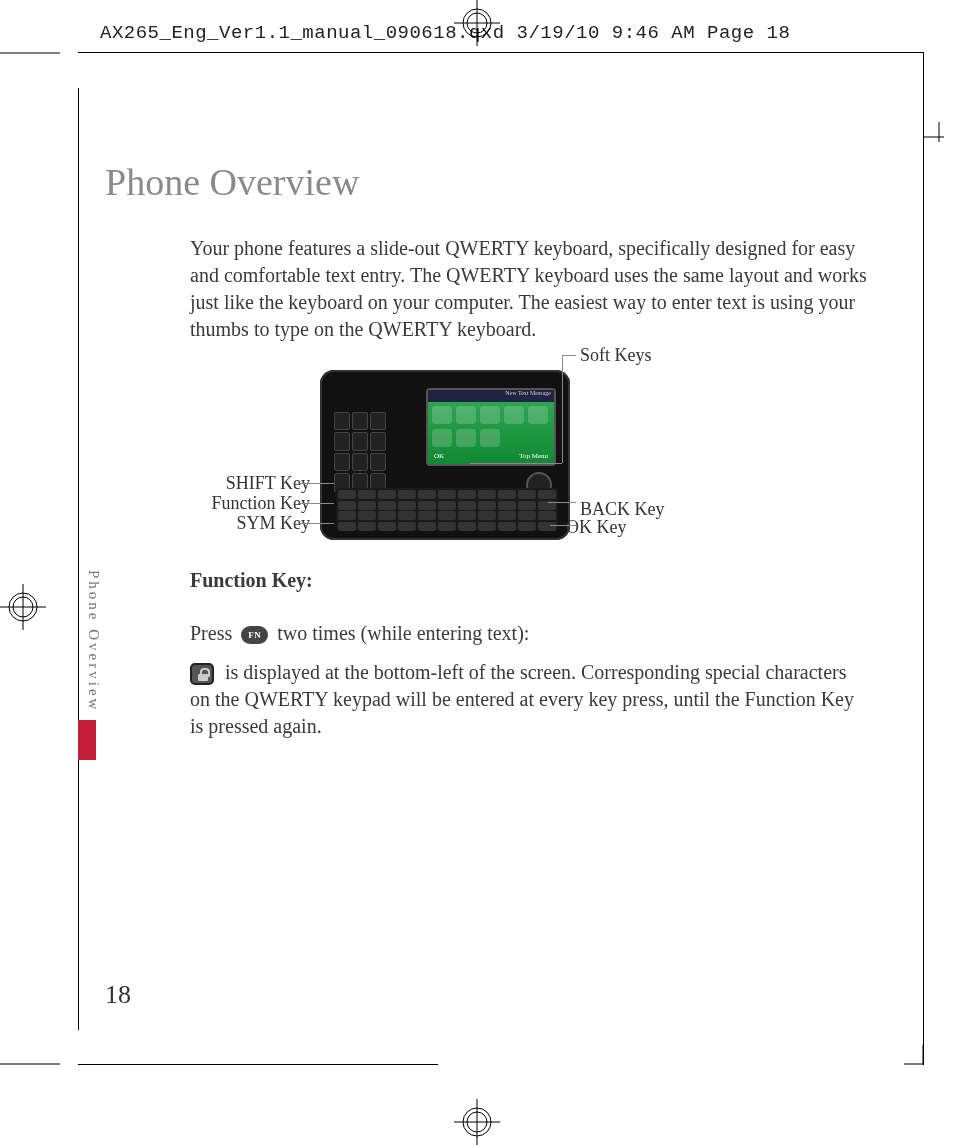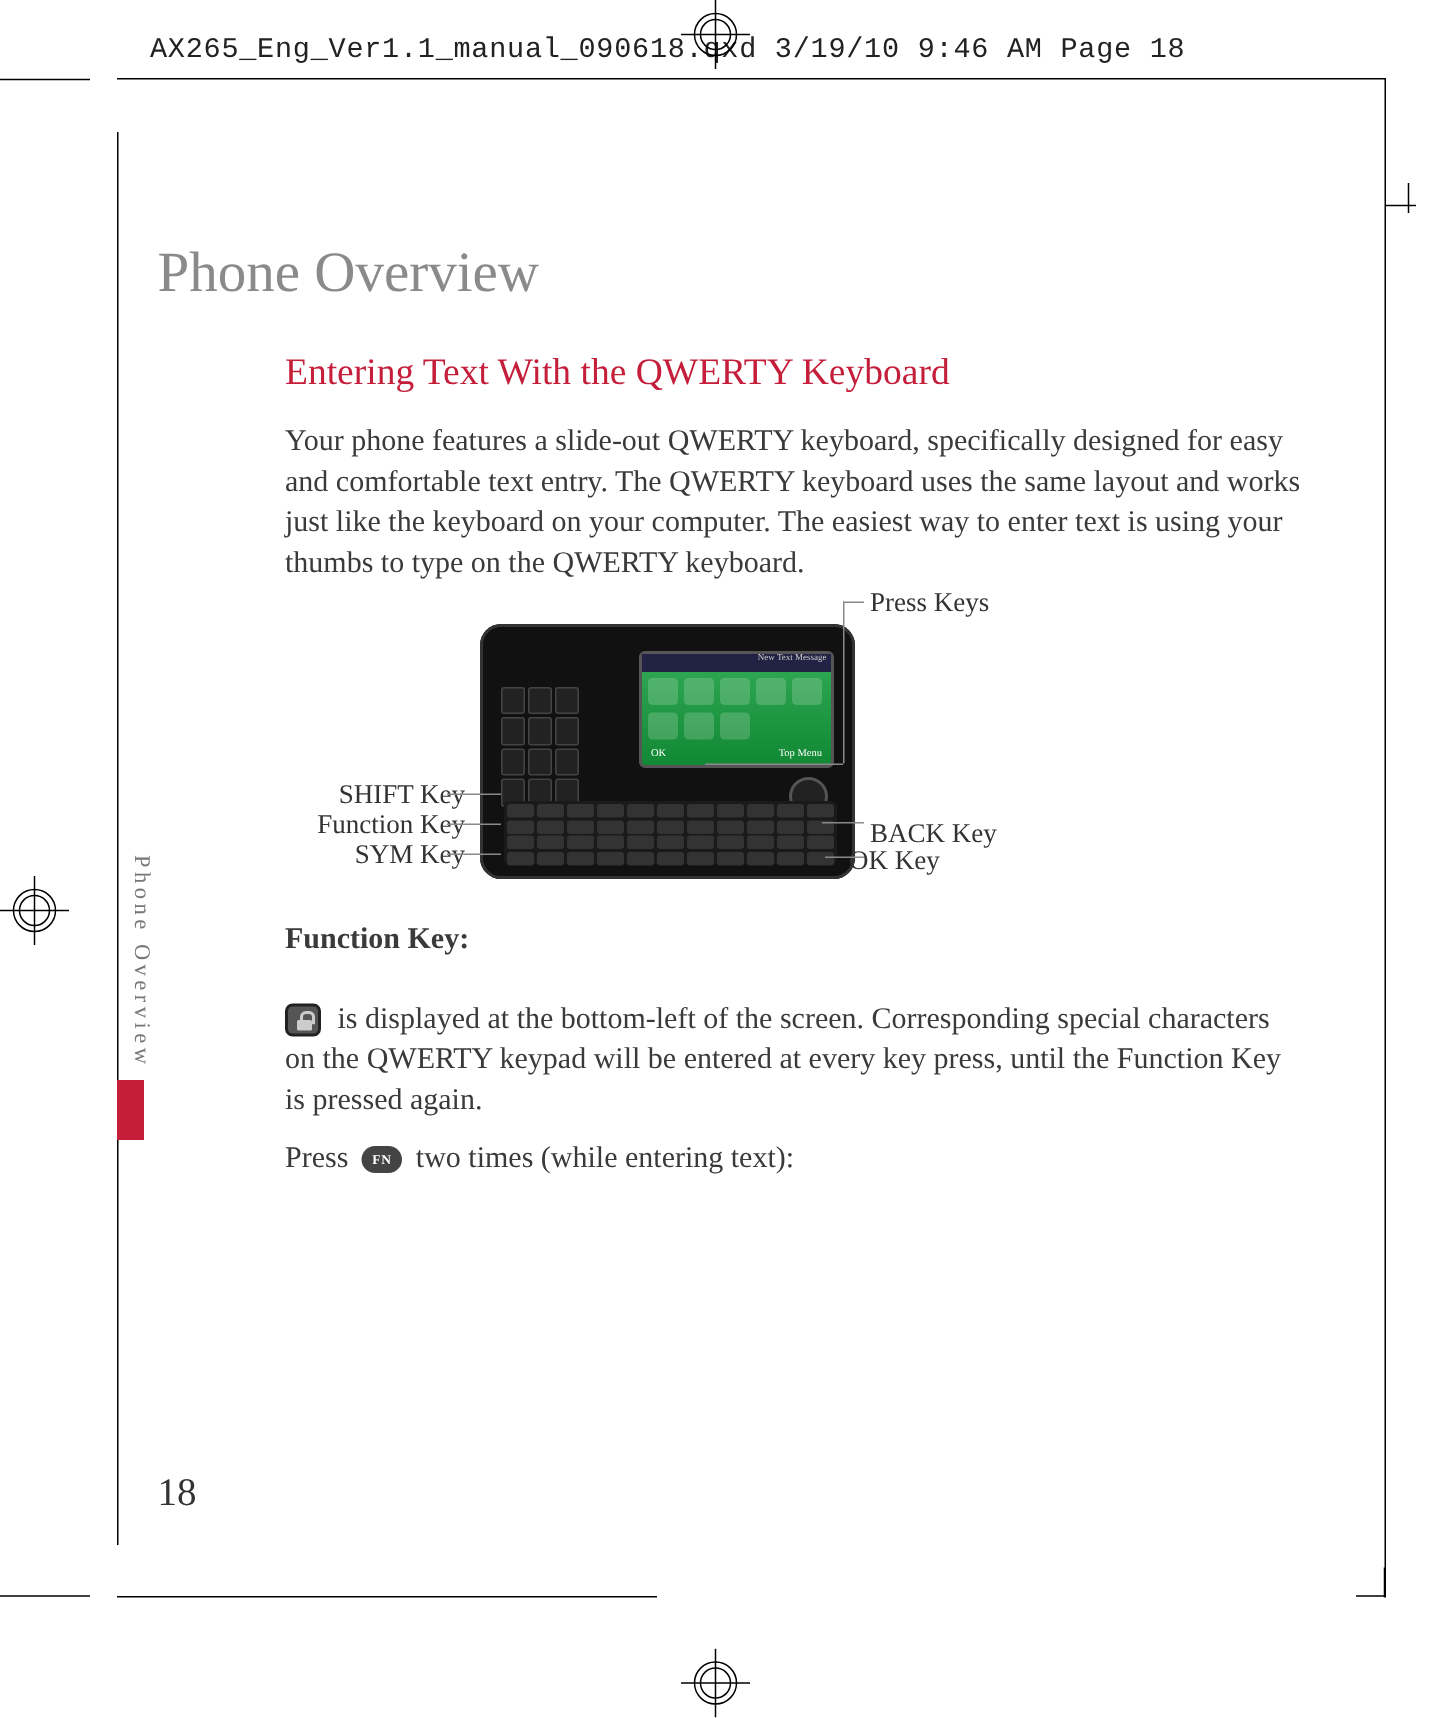--- a/index.html
+++ b/index.html
@@ -319,21 +319,20 @@
 <div class="page-frame"></div>
 <div class="page-frame-bottom"></div>
 <div class="inner-margin-line"></div>
 
 <h1 class="section-title">Phone Overview</h1>
 
 <div class="sidebar-label">Phone Overview</div>
 <div class="sidebar-tab"></div>
 
 <div class="content">
-  <h2 class="subheading">Entering Text With the QWERTY Keyboard</h2>
   <p class="body-para">Your phone features a slide-out QWERTY keyboard, specifically designed for easy and comfortable text entry. The QWERTY keyboard uses the same layout and works just like the keyboard on your computer. The easiest way to enter text is using your thumbs to type on the QWERTY keyboard.</p>
 
   <div class="diagram">
     <div class="phone">
       <div class="carrier">alltel</div>
       <div class="keypad-side">
         <span></span>
           <span></span>
           <span></span>
           <span></span>
@@ -406,21 +405,21 @@
           <span></span>
           <span></span>
           <span></span>
           <span></span>
           <span></span>
           <span></span>
       </div>
     </div>
 
     <div class="callout" style="left:390px; top:-10px;">
-      <div>Press Keys</div>
+      <div>Soft Keys</div>
     </div>
     <div class="lead-line" style="left:372px; top:0px; width:14px;"></div>
     <div class="lead-line" style="left:372px; top:0px; width:1px; height:108px;"></div>
     <div class="lead-line" style="left:280px; top:108px; width:92px;"></div>
 
     <div class="callout" style="left:390px; top:132px;margin-top:12px;">BACK Key</div>
     <div class="lead-line" style="left:358px; top:147px; width:28px;"></div>
     <div class="callout" style="left:376px; top:162px;">OK Key</div>
     <div class="lead-line" style="left:360px; top:170px; width:26px;"></div>
 
@@ -430,23 +429,23 @@
     <div class="lead-line" style="left:108px; top:148px; width:36px;"></div>
     <div class="callout" style="right:560px; top:158px; text-align:right;">SYM Key</div>
     <div class="lead-line" style="left:108px; top:168px; width:36px;"></div>
   </div>
 
   <div class="func-heading">Function Key:</div>
 
 
 
   <p class="body-para">
-    <span class="inline-icon lock"></span><span> is displayed at the bottom-left of the screen. Corresponding special characters on the QWERTY keypad will be entered at every key press, until the Function Key is pressed again.</span>
-  </p>
-
-  <p class="body-para">
     <span>Press</span>
     <span class="inline-fn">FN</span>
     <span>two times (while entering text):</span>
   </p>
+
+  <p class="body-para">
+    <span class="inline-icon lock"></span><span> is displayed at the bottom-left of the screen. Corresponding special characters on the QWERTY keypad will be entered at every key press, until the Function Key is pressed again.</span>
+  </p>
 </div>
 
 <div class="page-num">18</div>
 
 </body></html>

